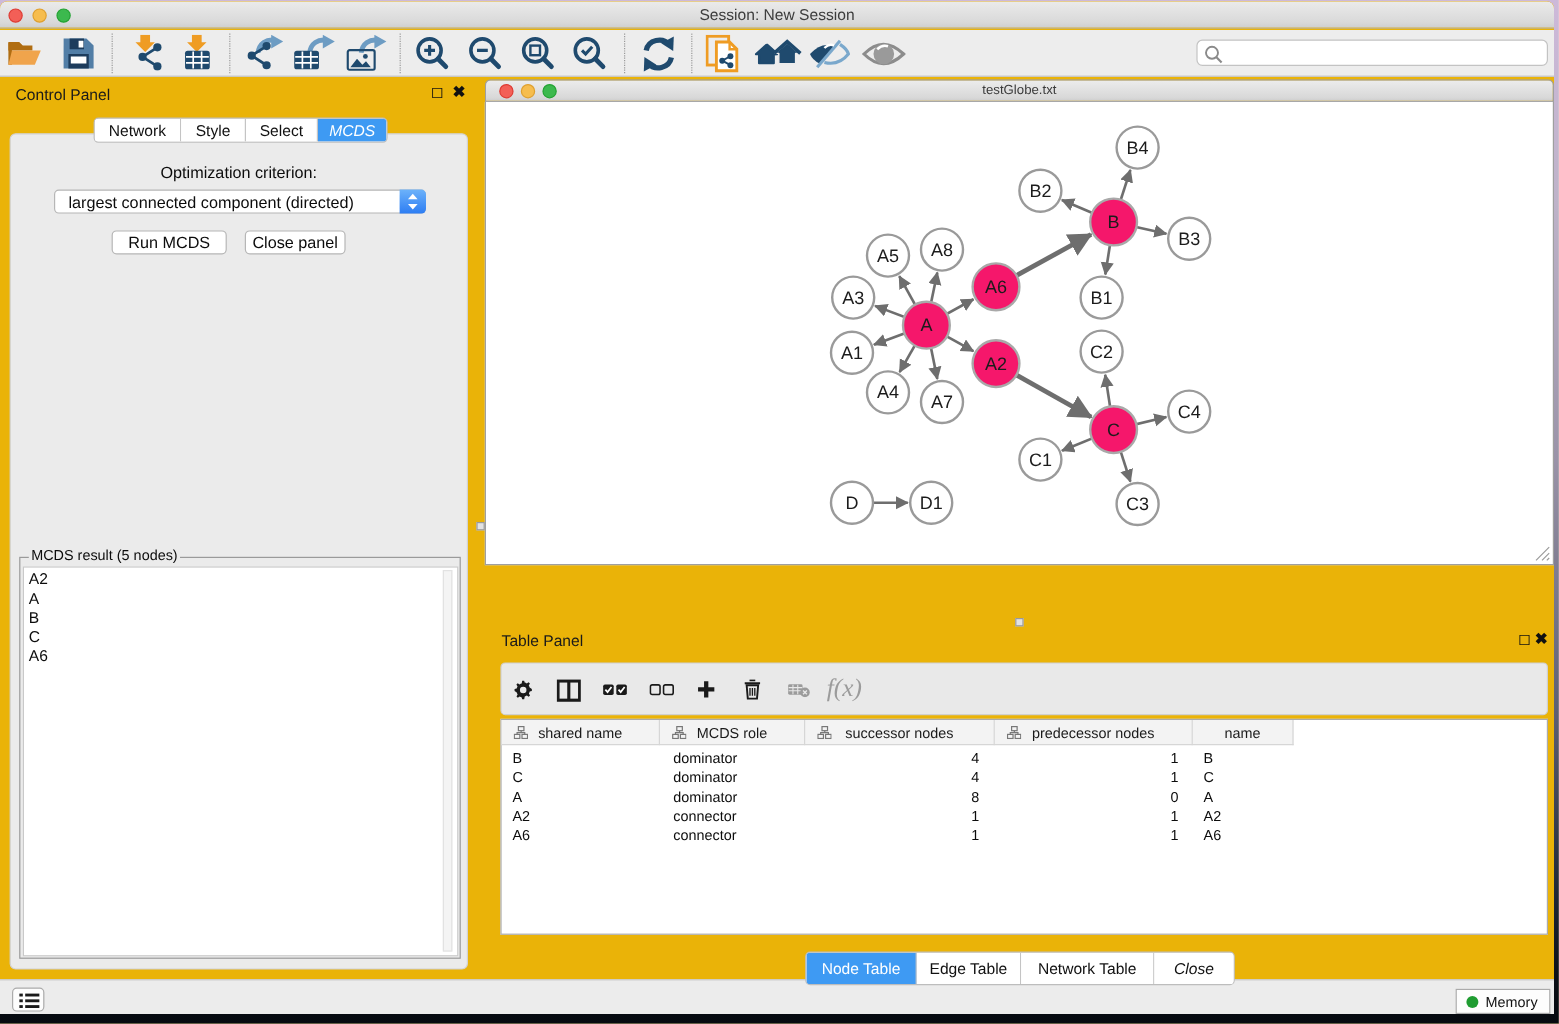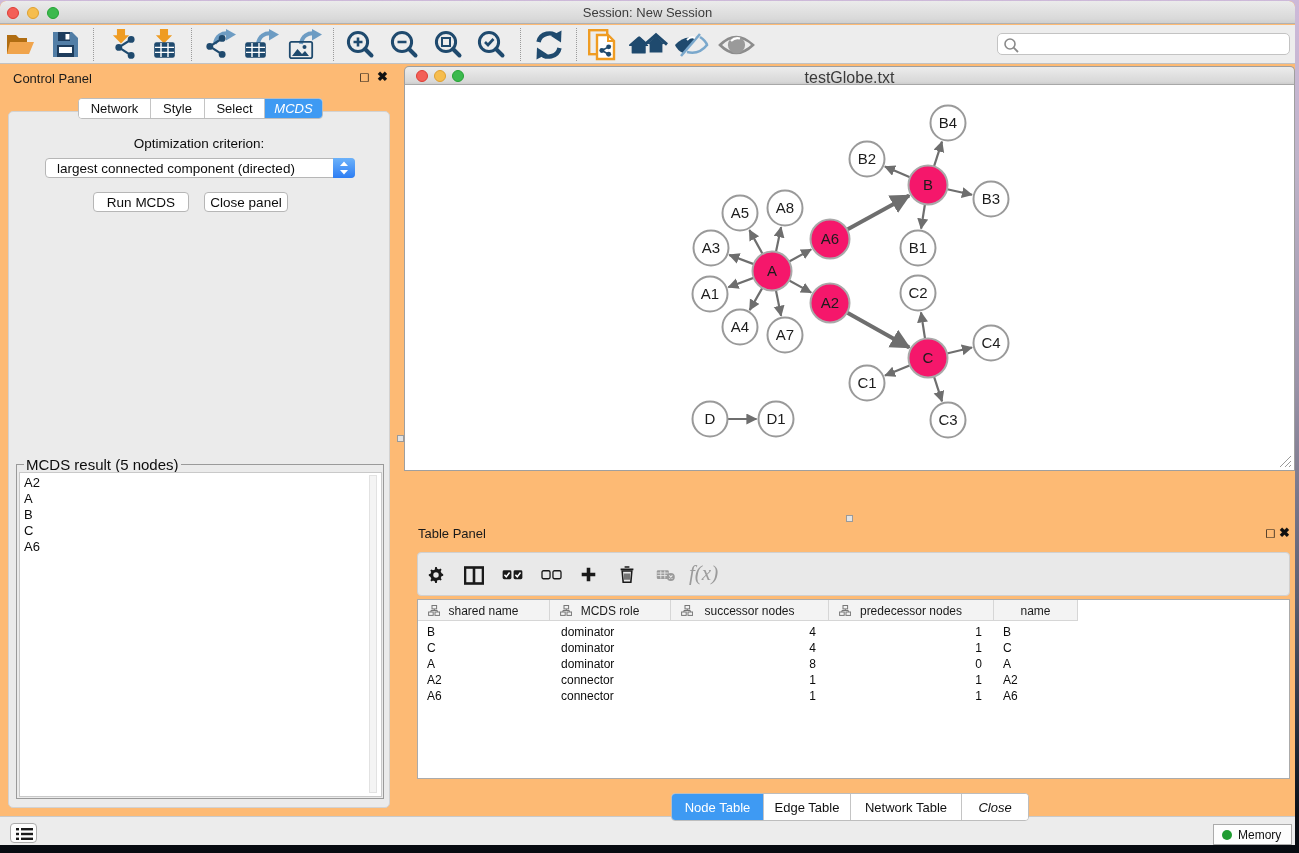--- a/index.html
+++ b/index.html
@@ -1,19 +1,19 @@
 <!DOCTYPE html>
 <html><head>
 <meta charset="utf-8">
 <style>
 * { margin:0; padding:0; box-sizing:border-box; }
 html,body { width:1299px; height:853px; overflow:hidden; }
 body { font-family:"Liberation Sans", sans-serif; background:linear-gradient(180deg,#cdb9d9 0%,#beb3c9 20%,#9a93a8 45%,#5c5f72 70%,#1d2634 88%,#0a0e15 96%,#060a10 100%); position:relative; }
 .abs { position:absolute; }
-#app { position:absolute; left:0; top:1px; width:1295px; height:844px; background:#fdba74; border-radius:6px 6px 0 0; overflow:hidden; }
+#app { position:absolute; left:0; top:1px; width:1295px; height:844px; background:#eab308; border-radius:6px 6px 0 0; overflow:hidden; }
 
 #titlebar { position:absolute; left:0; top:0; width:100%; height:23px; background:linear-gradient(180deg,#ebebeb,#d9d9d9 80%,#cfcfcf); border-bottom:1px solid #b1b1b1; border-radius:6px 6px 0 0; }
 #titlebar .t { position:absolute; left:0; right:0; top:4px; text-align:center; font-size:13px; color:#3c3c3c; }
 .tl { position:absolute; top:6px; width:12px; height:12px; border-radius:50%; }
 
 #toolbar { position:absolute; left:0; top:24px; width:100%; height:39px; background:#ededed; border-bottom:1px solid #c2c2c2; }
 .sep { position:absolute; top:3px; height:33px; width:1px; border-left:1px dotted #9a9a9a; }
 .ticon { position:absolute; top:0; }
 #search { position:absolute; left:997px; top:32px; width:293px; height:22px; background:#fff; border:1px solid #c3c3c3; border-radius:5px; }
 
@@ -24,27 +24,27 @@
 .tabgroup .tb { height:100%; display:flex; align-items:center; justify-content:center; font-size:13px; color:#111; background:#fff; border-right:1px solid #c4c4c4; }
 .tabgroup .tb:last-child { border-right:none;font-style:italic; }
 .tabgroup .tb.sel { background:#3e9af3; color:#fff; }
 #cp-box { position:absolute; left:8px; top:110px; width:382px; height:697px; background:#ebebeb; border:1px solid #d2d2d2; border-radius:5px; }
 #opt-label { position:absolute; left:0; top:24px; width:100%; text-align:center; font-size:13.5px; color:#0c0c0c; }
 #dropdown { position:absolute; left:36px; top:46px; width:310px; height:20px; background:#fff; border:1px solid #b6b6b6; border-radius:4px; }
 #dropdown .txt { position:absolute; left:11px; top:2px; font-size:13.5px; color:#0c0c0c; }
 #dropdown .step { position:absolute; right:-1px; top:-1px; width:22px; height:20px; border-radius:0 4px 4px 0; background:linear-gradient(180deg,#6cb2fa,#2d7df3); }
 .btn { position:absolute; height:20px; background:#fff; border:1px solid #b6b6b6; border-radius:4px; font-size:13.5px; color:#0c0c0c; display:flex; align-items:center; justify-content:center; }
 #fieldset { position:absolute; left:7px; top:352px; width:368px; height:335px; border:1px solid #9a9a9a; }
-#fieldset .legend { position:absolute; left:7px; top:-9px; background:#ebebeb; padding:0 2px; font-size:15px; color:#0c0c0c; }
+#fieldset .legend { position:absolute; left:7px; top:-9px; background:#ebebeb; padding:0 2px; font-size:12px; color:#0c0c0c; }
 #mlist { position:absolute; left:2px; top:7px; width:363px; height:325px; background:#fff; border:1px solid #c9c9c9; font-size:13px; color:#0c0c0c; line-height:16px; padding:2px 0 0 4px; }
 #mlist .sb { position:absolute; right:4px; top:2px; width:8px; height:318px; background:#f4f4f4; border:1px solid #e2e2e2; }
 
 #netwin { position:absolute; left:404px; top:65px; width:891px; height:449px; }
 #net-title { position:absolute; left:0; top:0; width:100%; height:19px; background:linear-gradient(180deg,#ececec,#d8d8d8 85%,#cdcdcd); border:1px solid #9f9f9f; border-bottom:1px solid #a8a8a8; border-radius:5px 5px 0 0; }
-#net-title .t { position:absolute; left:0; right:0; top:2px; text-align:center; font-size:16px; color:#3a3a3a; }
+#net-title .t { position:absolute; left:0; right:0; top:2px; text-align:center; font-size:11px; color:#3a3a3a; }
 #net-body { position:absolute; left:0; top:19px; width:891px; height:386px; background:#fff; border:1px solid #9f9f9f; border-top:none; }
 
 #tp-head { position:absolute; left:404px; top:520px; width:891px; height:26px; }
 #tp-head .t { position:absolute; left:14px; top:5px; font-size:13px; color:#1a1a1a; }
 #tp-toolbar { position:absolute; left:417px; top:551px; width:873px; height:44px; background:#e9e9e9; border:1px solid #d0d0d0; border-radius:4px; }
 #tbl { position:absolute; left:417px; top:598px; width:873px; height:180px; background:#fff; border:1px solid #ababab; }
 #tbl-head { position:absolute; left:0; top:0; height:21px; background:#f3f3f3; border-bottom:1px solid #d6d6d6; }
 .th { position:absolute; top:0; height:21px; border-right:1px solid #d6d6d6; font-size:12px; color:#1a1a1a; display:flex; align-items:center; justify-content:center; }
 .td { position:absolute; font-size:12px; color:#0c0c0c; height:16px; line-height:16px; }
 #bt-tabs { position:absolute; top:792px; left:671px; }

